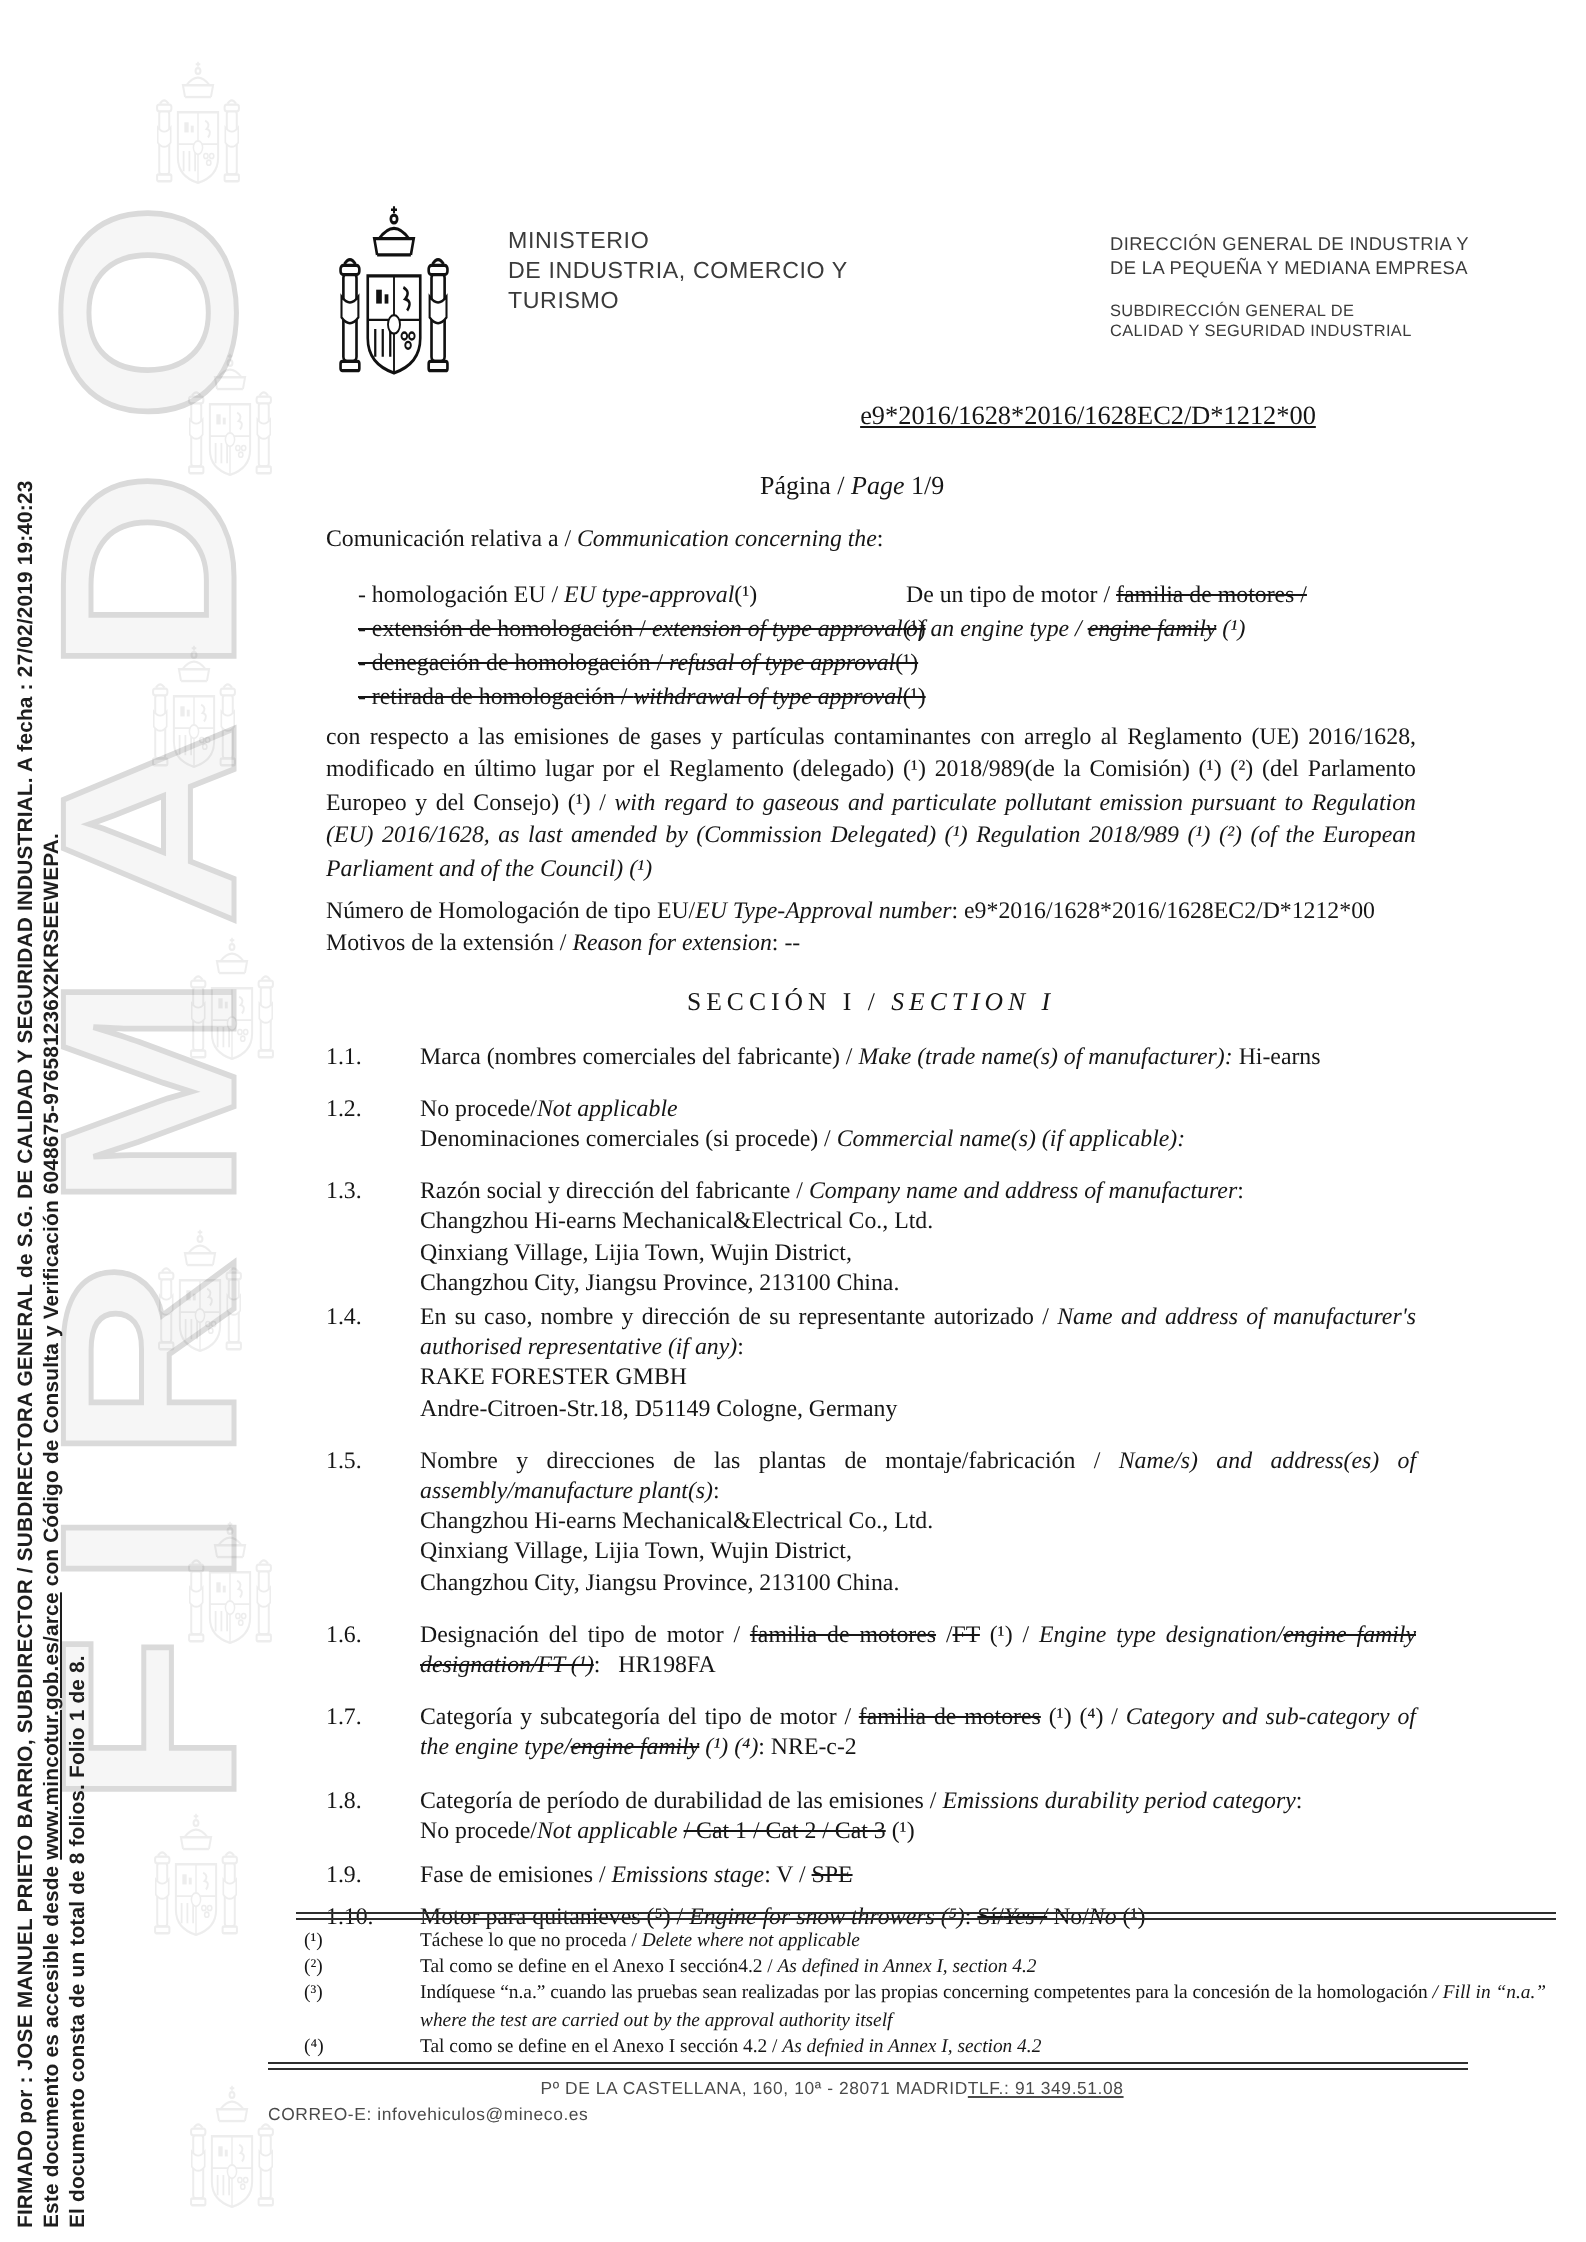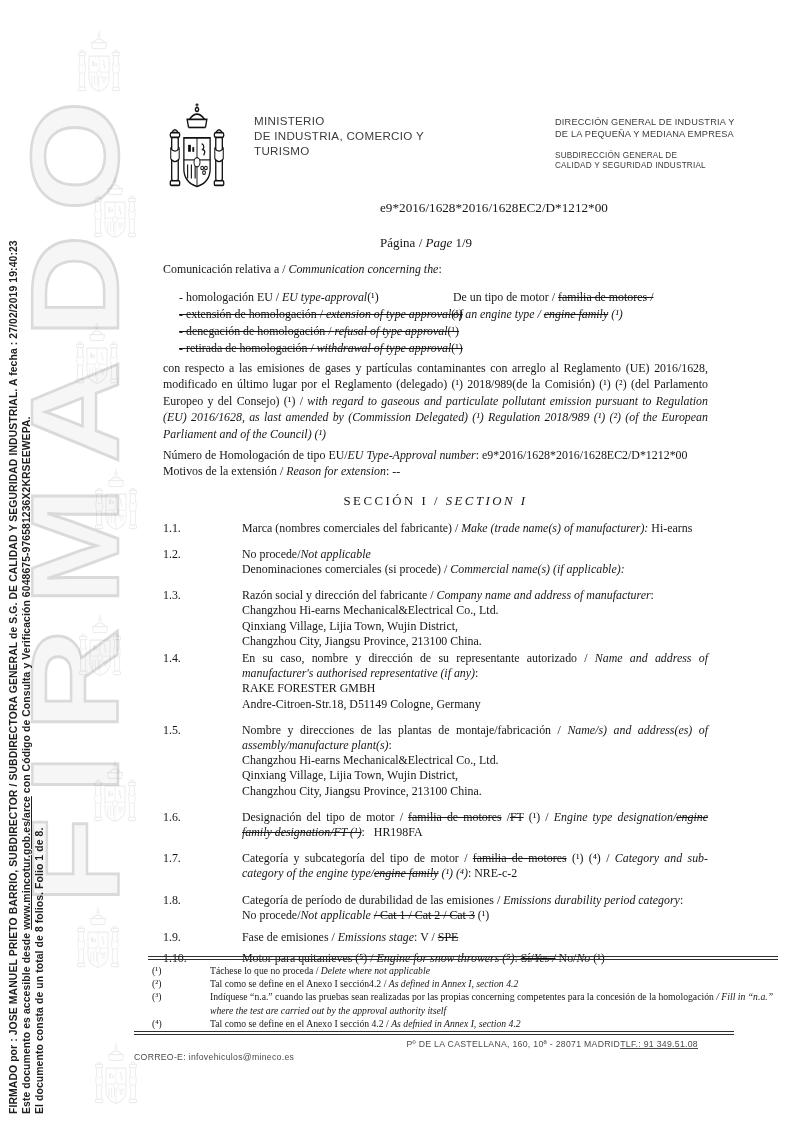--- a/index.html
+++ b/index.html
@@ -15,49 +15,49 @@
   .sideband{position:absolute;left:8px;top:1114px;transform:rotate(-90deg);
       transform-origin:0 0;font-family:"Liberation Sans",sans-serif;font-size:10.4px;
       font-weight:600;color:#1e1e1e;line-height:12.8px;white-space:nowrap;z-index:3;letter-spacing:.1px;}
   .logo{position:absolute;left:167px;top:102px;z-index:2;}
   .ministry{position:absolute;left:254px;top:113px;font-family:"Liberation Sans",sans-serif;
       font-size:11.6px;line-height:15px;color:#3b3b3b;letter-spacing:.3px;z-index:2;}
   .dgblock{position:absolute;left:519px;top:117px;font-family:"Liberation Sans",sans-serif;
       color:#3b3b3b;z-index:2;margin-left:36px;}
   .dg{font-size:9.2px;line-height:11.8px;letter-spacing:.2px;}
   .sd{font-size:8.2px;line-height:10.6px;margin-top:10px;letter-spacing:.2px;}
-  .apnum{position:absolute;left:380px;top:200px;width:328px;text-align:left;font-size:13.2px;z-index:2;}
+  .apnum{position:absolute;left:380px;top:200px;width:328px;text-align:center;font-size:13.2px;z-index:2;text-decoration:underline;}
   .pgline{position:absolute;left:380px;top:235px;width:328px;text-align:left;font-size:13px;z-index:2;}
   .docbody{position:absolute;left:163px;top:261px;width:545px;z-index:2;font-size:11.9px;}
   .intro{line-height:16px;}
   .optwrap{position:relative;margin-top:12px;}
   .opts{margin-left:16px;line-height:17px;width:310px;}
   .engcol{position:absolute;left:290px;top:0;width:255px;line-height:17px;}
   .reg{margin-top:3px;line-height:16.4px;text-align:justify;}
   .apline{margin-top:6px;line-height:15.8px;}
   .sect{margin-top:14px;text-align:center;font-size:12.8px;letter-spacing:2.5px;}
   .item{display:flex;line-height:15.2px;}
   .inum{width:47px;flex:none;}
   .ibody{flex:1;}
-  .ibody .p{text-align:justify;margin-left:32px;}
+  .ibody .p{text-align:justify;}
   .i{font-style:italic;}
   .s{text-decoration:line-through;}
   .u{text-decoration:underline;}
   .b{font-weight:bold;}
   .fnblock{position:absolute;left:148px;top:956px;width:630px;z-index:2;
       font-size:9.7px;line-height:13.2px;}
   .dbl{border-top:1px solid #2e2e2e;border-bottom:1px solid #2e2e2e;height:2px;}
   .fnblock .dbl{margin-bottom:4px;}
   .fnrow{display:flex;}
   .fnm{width:58px;flex:none;padding-left:4px;}
   .fnt{flex:1;}
   .footer{position:absolute;left:134px;top:1031px;width:600px;z-index:2;
       font-family:"Liberation Sans",sans-serif;font-size:8.7px;color:#4a4a4a;
       line-height:13px;letter-spacing:.3px;}
-  .frow{display:flex;justify-content:flex-end;margin-top:3px;}
+  .frow{display:flex;justify-content:center;margin-top:3px;}
   .ftel{margin-right:36px;text-decoration:underline;}
 </style>
 </head>
 <body>
 
 <div class="page">
 
   <svg width="0" height="0" style="position:absolute" aria-hidden="true">
     <defs>
       <g id="emblem" fill="none" stroke="#111" stroke-width="1.4">

